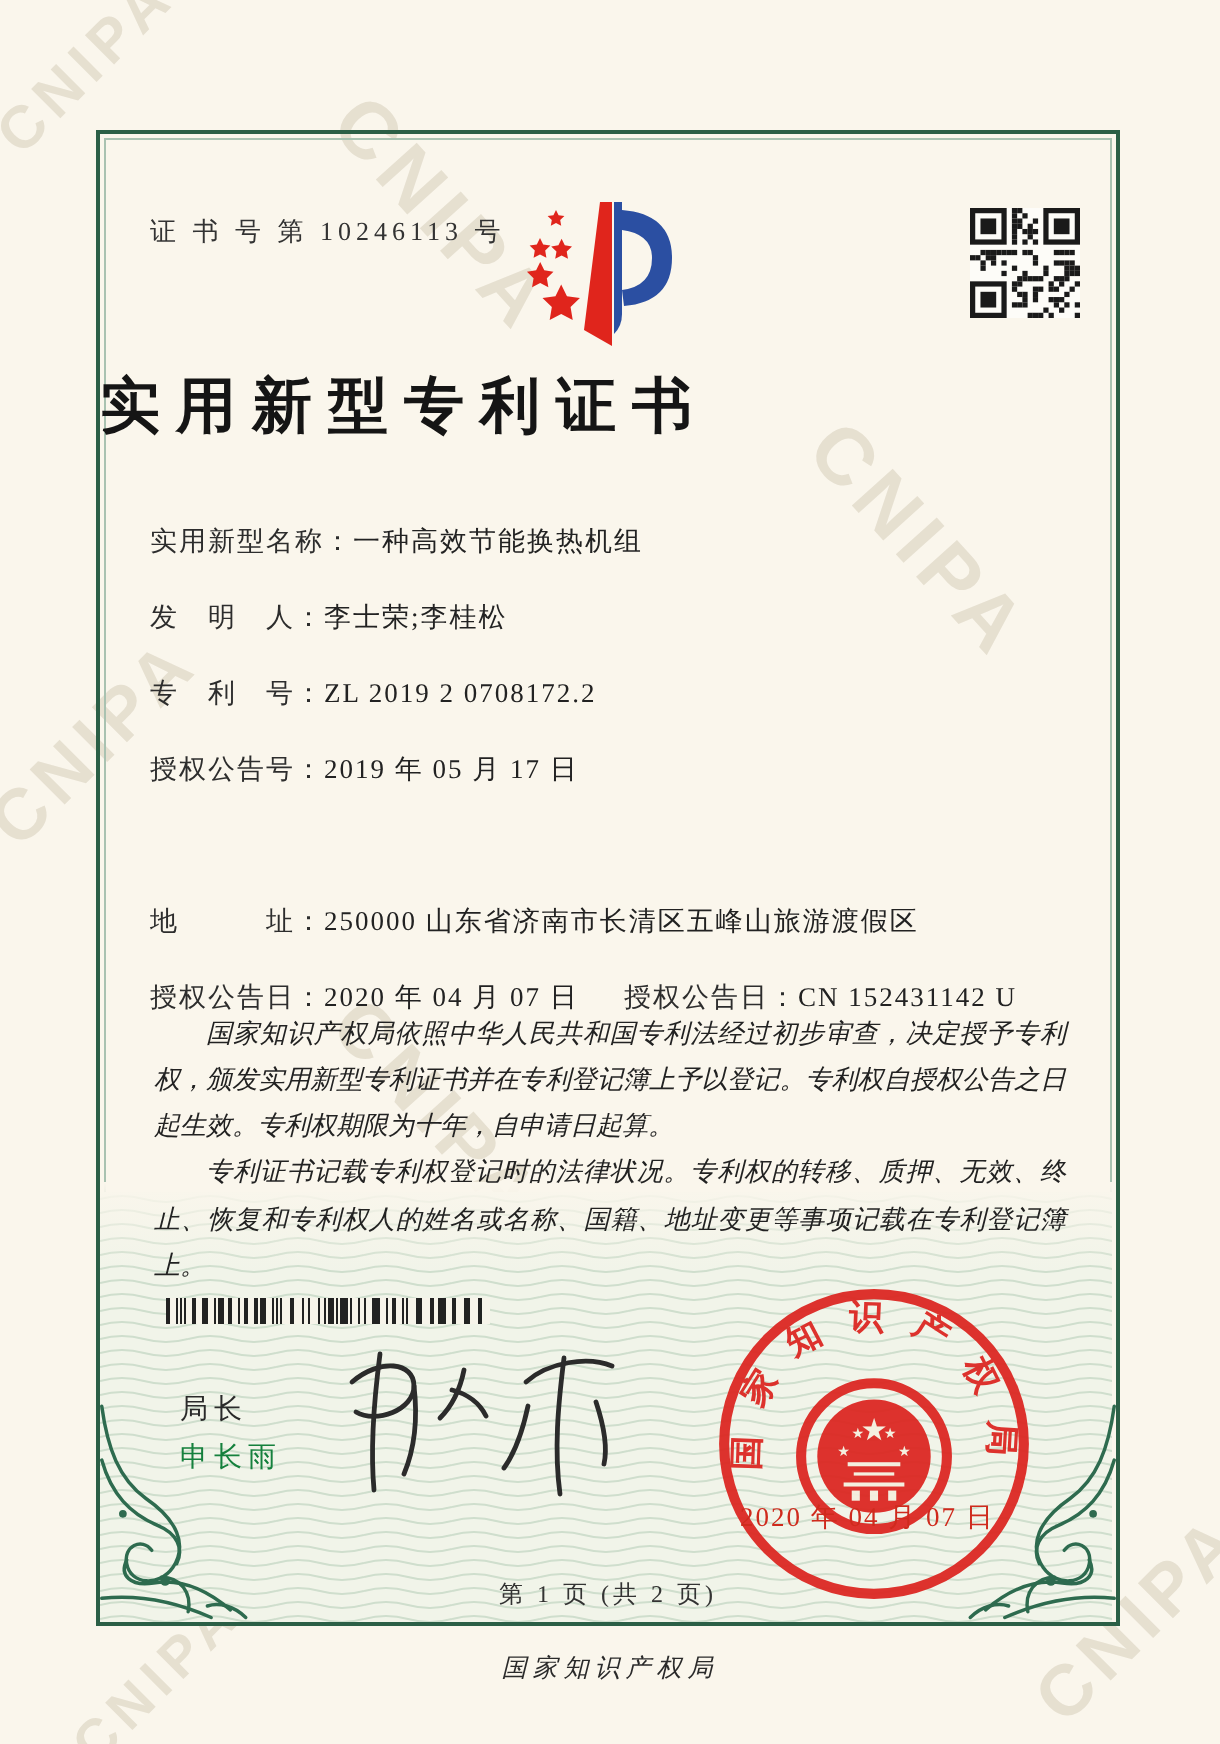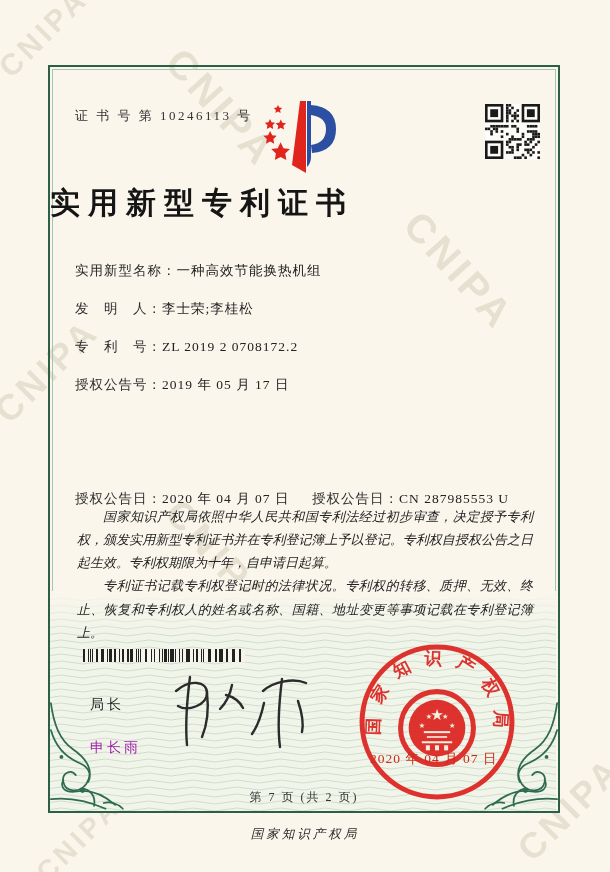--- a/index.html
+++ b/index.html
@@ -28,21 +28,21 @@
   .field-label{color:#2d2d2d;}
   .field-value{color:#222;}
   .pair2{position:absolute;left:237px;top:0;}
   .paragraphs{position:absolute;left:27px;top:438px;width:456px;font-size:13px;
        line-height:1.78;font-style:italic;text-align:justify;color:#222;z-index:3;}
   .paragraphs p{margin:0;text-indent:2em;}
   .barcode{position:absolute;left:33px;top:582px;width:162px;height:13px;z-index:3;
        background:#f7f4ea;display:flex;align-items:stretch;}
   .barcode span{display:block;height:100%;}
   .director{position:absolute;left:40px;top:629px;font-size:14px;letter-spacing:3px;color:#2a2a2a;z-index:3;}
-  .director-name{position:absolute;left:40px;top:672px;font-size:14px;letter-spacing:3px;color:#a21caf;z-index:3;}
+  .director-name{position:absolute;left:40px;top:653px;font-size:14px;letter-spacing:3px;color:#15803d;z-index:3;}
   .signature{position:absolute;left:110px;top:598px;z-index:3;}
   .seal{position:absolute;left:306px;top:574px;width:162px;height:162px;z-index:4;opacity:.93;}
   .seal-date{position:absolute;left:320px;top:683px;width:140px;font-size:13.5px;letter-spacing:1px;
        color:#cf2a1d;z-index:5;white-space:nowrap;}
   .page-num{position:absolute;left:0;right:0;top:722px;text-align:center;font-size:12px;
        letter-spacing:2px;color:#333;z-index:3;}
   .continuation{position:absolute;left:0;right:0;top:826px;text-align:center;font-size:12.5px;
        letter-spacing:3px;font-style:italic;color:#2a2a2a;z-index:3;}
 </style>
 </head>
@@ -228,24 +228,27 @@
   </div>
   <div class="field-row" style="top:233px">
     <span class="field-label">发　明　人：</span><span class="field-value">李士荣;李桂松</span>
   </div>
   <div class="field-row" style="top:271px">
     <span class="field-label">专　利　号：</span><span class="field-value">ZL 2019 2 0708172.2</span>
   </div>
   <div class="field-row" style="top:309px">
     <span class="field-label">授权公告号：</span><span class="field-value">2019 年 05 月 17 日</span>
   </div>
+  <div class="field-row" style="top:385px">
+    <span class="field-label">地　　　址：</span><span class="field-value">250000  山东省济南市长清区五峰山旅游渡假区</span>
+  </div>
   <div class="field-row" style="top:423px">
     <span class="field-label">授权公告日：</span><span class="field-value">2020 年 04 月 07 日</span>
     <span class="pair2">
-      <span class="field-label">授权公告日：</span><span class="field-value">CN 287985553 U</span>
+      <span class="field-label">授权公告日：</span><span class="field-value">CN 152431142 U</span>
     </span>
   </div>
 
   <div class="paragraphs">
     <p>国家知识产权局依照中华人民共和国专利法经过初步审查，决定授予专利权，颁发实用新型专利证书并在专利登记簿上予以登记。专利权自授权公告之日起生效。专利权期限为十年，自申请日起算。</p>
     <p>专利证书记载专利权登记时的法律状况。专利权的转移、质押、无效、终止、恢复和专利权人的姓名或名称、国籍、地址变更等事项记载在专利登记簿上。</p>
   </div>
 
   <div class="barcode" id="barcode">
       <span style="width: 2.3px; background: rgb(34, 34, 34);"></span>
@@ -358,16 +361,16 @@
       <rect x="-13" y="3" width="26" height="2" fill="#f5efdf"></rect>
       <rect x="-10" y="8" width="20" height="1.6" fill="#f5efdf"></rect>
       <rect x="-15" y="13" width="30" height="2" fill="#f5efdf"></rect>
       <rect x="-11" y="17" width="4" height="5" fill="#f5efdf"></rect>
       <rect x="-2" y="17" width="4" height="5" fill="#f5efdf"></rect>
       <rect x="7" y="17" width="4" height="5" fill="#f5efdf"></rect>
     </g>
   </svg>
   <div class="seal-date">2020 年 04 月 07 日</div>
 
-  <div class="page-num">第 7 页 (共 2 页)</div>
+  <div class="page-num">第 1 页 (共 2 页)</div>
 </div>
 
 <div class="continuation">国家知识产权局</div>
 
 </body></html>

